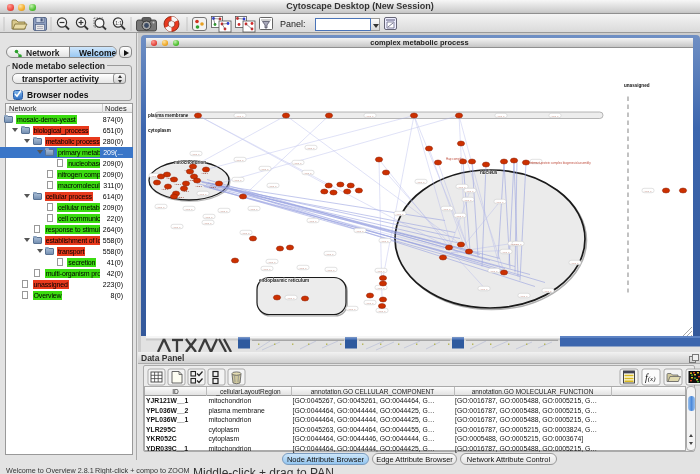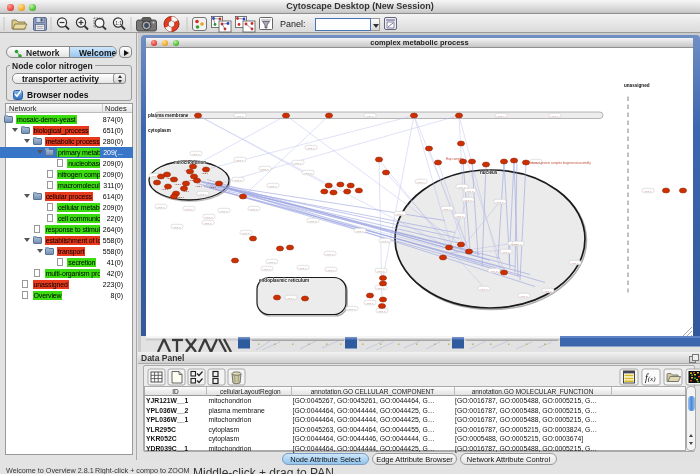--- a/index.html
+++ b/index.html
@@ -125,21 +125,21 @@
         <circle cx="6" cy="7" r="1.8" fill="#2ca02c"></circle>
         <line x1="2.5" y1="2.5" x2="6" y2="7" stroke="#2ca02c" stroke-width="1"></line>
       </svg>
     <span class="abs" style="left:19px;top:0.5px;font-size:8.5px;font-weight:bold;color:#222;">Network</span>
     <span class="abs" style="left:72px;top:0.5px;font-size:8.5px;font-weight:bold;color:#111;">Welcome</span>
   </div>
   <div class="abs" style="left:119px;top:13px;width:13px;height:12px;background:linear-gradient(#fff,#ddd);border:1px solid #8a8a8a;border-radius:4px;">
     <div class="abs" style="left:3.5px;top:2.5px;width:0;height:0;border-top:3.5px solid transparent;border-bottom:3.5px solid transparent;border-left:5px solid #111;"></div>
   </div>
   <div class="abs" style="left:6px;top:32px;width:126px;height:36px;border:1px solid #9a9a9a;border-radius:3px;"></div>
-  <div class="abs" style="left:10px;top:27.5px;background:#e3e3e3;padding:0 2px;font-size:8.5px;font-weight:bold;color:#222;">Node color nitrogen</div>
+  <div class="abs" style="left:10px;top:27.5px;background:#e3e3e3;padding:0 2px;font-size:8.5px;font-weight:bold;color:#222;">Node metabo selection</div>
   <div class="abs" style="left:12px;top:39.5px;width:114px;height:11px;background:linear-gradient(#ffffff,#e6e6e6);border:1px solid #8f8f8f;border-radius:5px;">
     <span class="abs" style="left:9px;top:0.5px;font-size:8.5px;font-weight:bold;color:#111;">transporter activity</span>
   </div>
   <div class="abs" style="left:113px;top:39.5px;width:13px;height:11px;background:linear-gradient(#fdfdfd,#cfcfcf);border:1px solid #8f8f8f;border-radius:3px;">
     <div class="abs" style="left:3.5px;top:1.5px;width:0;height:0;border-left:2.5px solid transparent;border-right:2.5px solid transparent;border-bottom:3.5px solid #333;"></div>
     <div class="abs" style="left:3.5px;top:6px;width:0;height:0;border-left:2.5px solid transparent;border-right:2.5px solid transparent;border-top:3.5px solid #333;"></div>
   </div>
   <div class="abs" style="left:13px;top:56.5px;width:10px;height:10px;border-radius:2.5px;background:linear-gradient(#7db3ea,#3272c4);border:1px solid #2a5ea8;">
     <svg width="10" height="10" viewBox="0 0 10 10" style="position:absolute;left:-1px;top:-2px">
         <path d="M2 5 L4 7.2 L8 1.5" fill="none" stroke="#fff" stroke-width="1.6"></path>
@@ -701,18 +701,18 @@
 <span style="position:absolute;left:64.5px;">mitochondrion</span>
 <span style="position:absolute;left:148.5px;">[GO:0044464, GO:0044444, GO:0044425, G…</span>
 <span style="position:absolute;left:311px;">[GO:0016787, GO:0005488, GO:0005215, G…</span>
   </div>
 <div class="abs" style="left:686px;top:386px;width:10px;height:65px;background:#f4f4f4;border:1px solid #aaa;border-radius:4px;">
   <div class="abs" style="left:0.5px;top:9px;width:7px;height:15px;border-radius:3.5px;background:linear-gradient(90deg,#9cc2ee,#4d8ada,#9cc2ee);"></div>
   <div class="abs" style="left:1.5px;top:47px;width:0;height:0;border-left:2.5px solid transparent;border-right:2.5px solid transparent;border-bottom:3.5px solid #444;"></div>
   <div class="abs" style="left:1.5px;top:55px;width:0;height:0;border-left:2.5px solid transparent;border-right:2.5px solid transparent;border-top:3.5px solid #444;"></div>
 </div>
 <div class="abs" style="left:0;top:460px;width:700px;height:14px;background:#e3e3e3;z-index:1;"></div>
-<div class="abs" style="left:282px;top:453px;width:87px;height:11.5px;background:linear-gradient(#cde6fa,#93c5ef);border:1px solid #7a9cc0;border-radius:6px;text-align:center;font-size:7.5px;color:#111;line-height:11px;z-index:2;">Node Attribute Select</div>
+<div class="abs" style="left:282px;top:453px;width:87px;height:11.5px;background:linear-gradient(#cde6fa,#93c5ef);border:1px solid #7a9cc0;border-radius:6px;text-align:center;font-size:7.5px;color:#111;line-height:11px;z-index:2;">Node Attribute Browser</div>
 <div class="abs" style="left:372px;top:453px;width:85px;height:11.5px;background:linear-gradient(#fbfbfb,#e4e4e4);border:1px solid #9a9a9a;border-radius:6px;text-align:center;font-size:7.5px;color:#111;line-height:11px;z-index:2;">Edge Attribute Browser</div>
 <div class="abs" style="left:460px;top:453px;width:97px;height:11.5px;background:linear-gradient(#fbfbfb,#e4e4e4);border:1px solid #9a9a9a;border-radius:6px;text-align:center;font-size:7.5px;color:#111;line-height:11px;z-index:2;">Network Attribute Control</div>
 <div class="abs" style="left:6px;top:466px;font-size:7.2px;color:#333;z-index:2;">Welcome to Overview 2.8.1</div>
 <div class="abs" style="left:95px;top:466px;font-size:7.2px;color:#333;z-index:2;">Right-click + compo to ZOOM</div>
 <div class="abs" style="left:193px;top:466px;font-size:12px;color:#333;z-index:2;">Middle-click + drag to PAN</div>
 
 </body></html>

